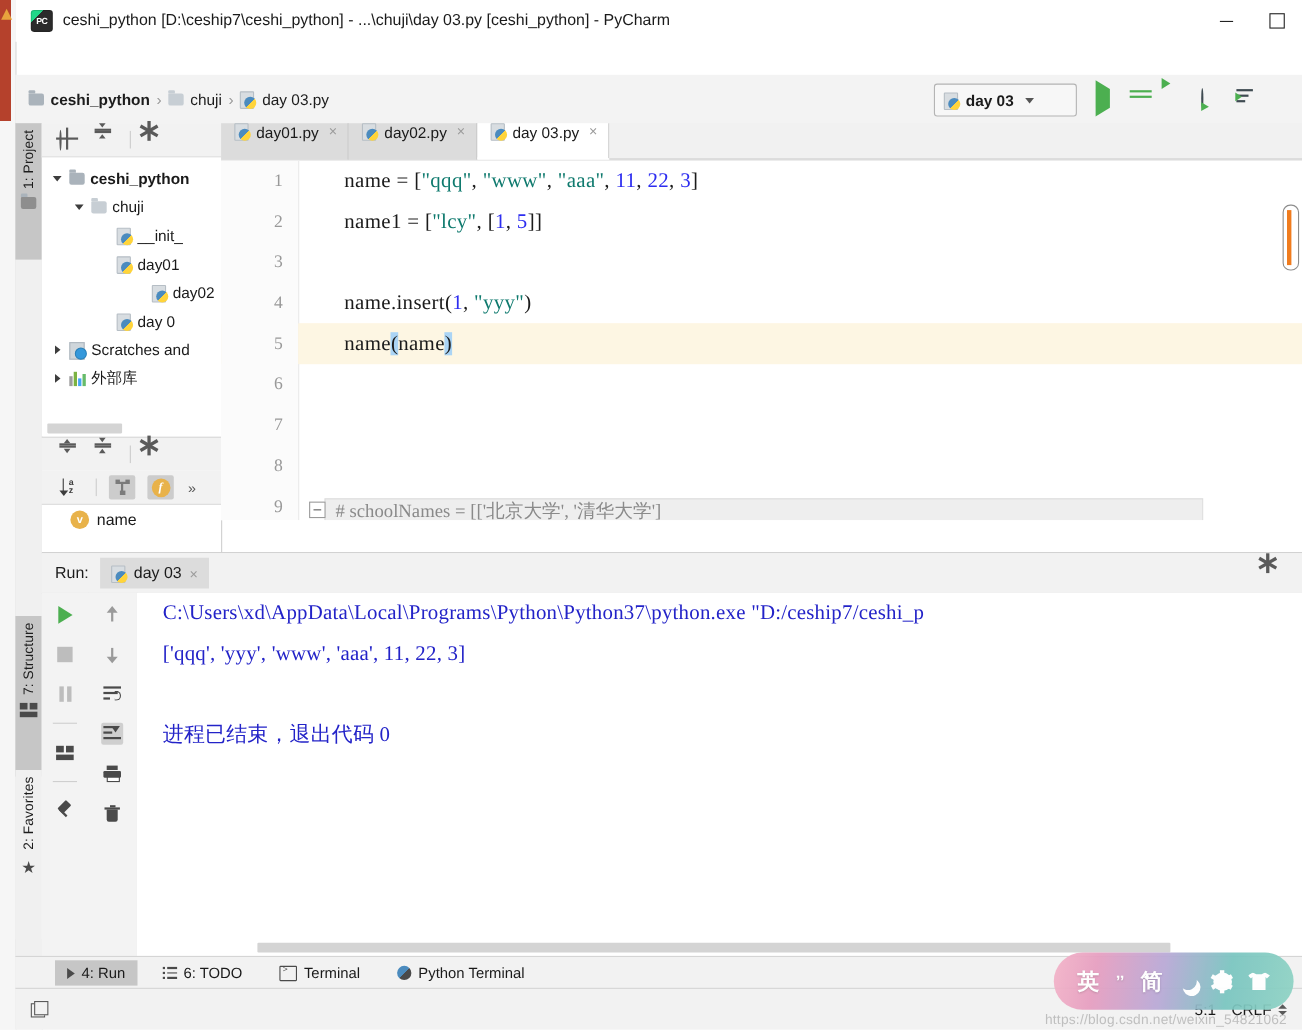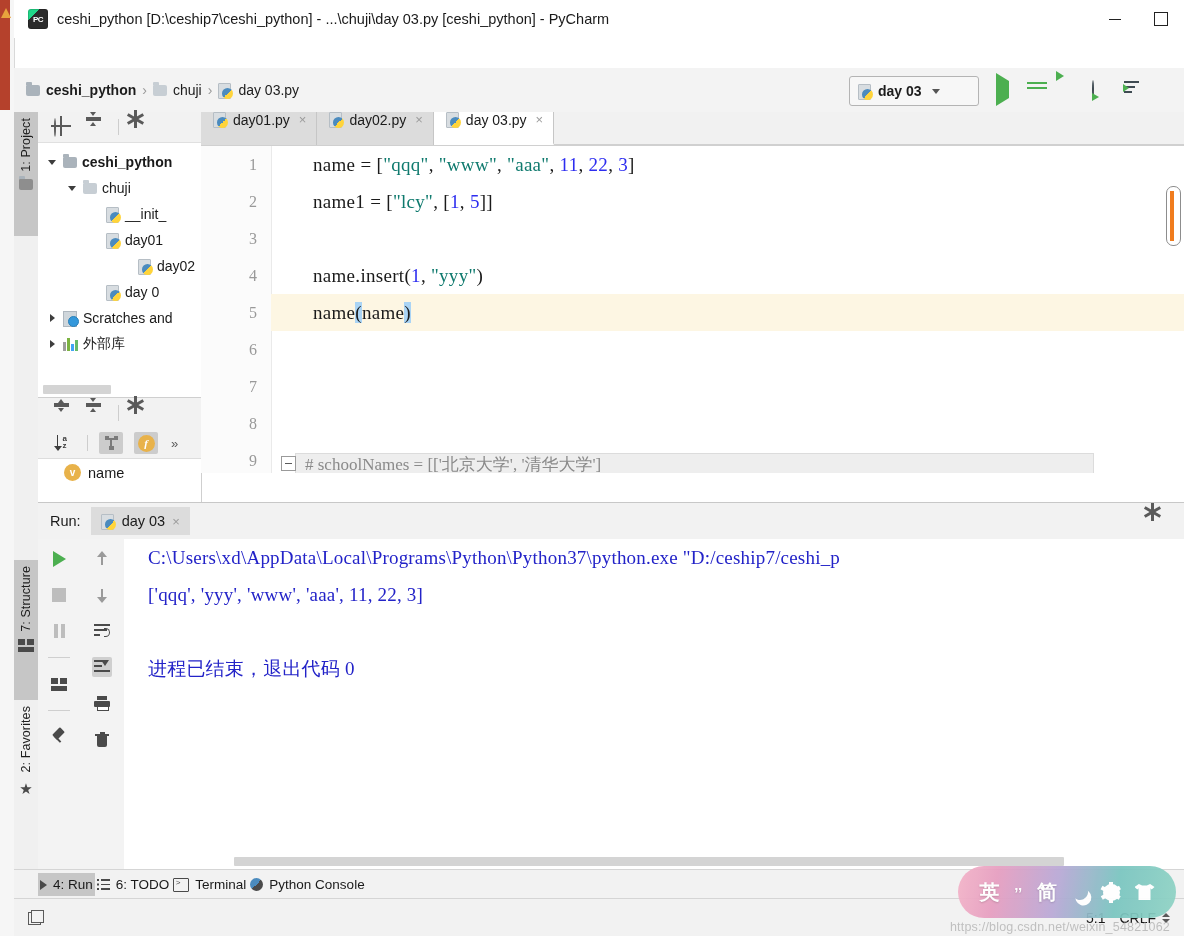--- a/index.html
+++ b/index.html
@@ -510,21 +510,21 @@
   }
 
   
   .botbar {
     position: absolute; left: 14px; right: 0; bottom: 37px; height: 29px;
     background: #f2f2f2; border-top: 1px solid #d5d5d5;
     display: flex; align-items: center;
   }
   .bt {
     display: flex; align-items: center; gap: 6px;
-    padding: 4px 2px; font-size: 13.5px; color: #1a1a1a; white-space: nowrap;
+    padding: 4px 11px; font-size: 13.5px; color: #1a1a1a; white-space: nowrap; margin-left: 12px;
   }
   .bt.active { background: #c6c6c6; }
   .bt-play { width:0;height:0;border-top:5px solid transparent;border-bottom:5px solid transparent;border-left:7px solid #4a4a4a;}
   .bt-list { width: 13px; height: 11px; position: relative; }
   .bt-list i{position:absolute;left:4px;height:1.5px;width:9px;background:#4a4a4a;display:block;}
   .bt-list i:nth-child(1){top:0;} .bt-list i:nth-child(2){top:4.5px;} .bt-list i:nth-child(3){top:9px;}
   .bt-list::before{content:"";position:absolute;left:0;top:0;width:2px;height:1.5px;background:#4a4a4a;box-shadow:0 4.5px 0 #4a4a4a,0 9px 0 #4a4a4a;}
   .bt-term {
     width: 14px; height: 12px; border: 1.4px solid #4a4a4a; border-radius: 1px;
     position: relative; font-size: 7px; color: #4a4a4a;
@@ -946,21 +946,21 @@
           <i></i>
         </span>
       <span>6: TODO</span>
     </div>
     <div class="bt">
       <span class="bt-term"></span>
       <span>Terminal</span>
     </div>
     <div class="bt">
       <span class="bt-pysnake"></span>
-      <span>Python Console</span>
+      <span>Python Terminal</span>
     </div>
   </div>
 
   <div class="statusbar">
     <span class="sb-left"></span>
     <div class="sb-right">
       <span>5:1</span>
       <span>CRLF</span>
       <span class="crlf-spin">
           <i></i>

